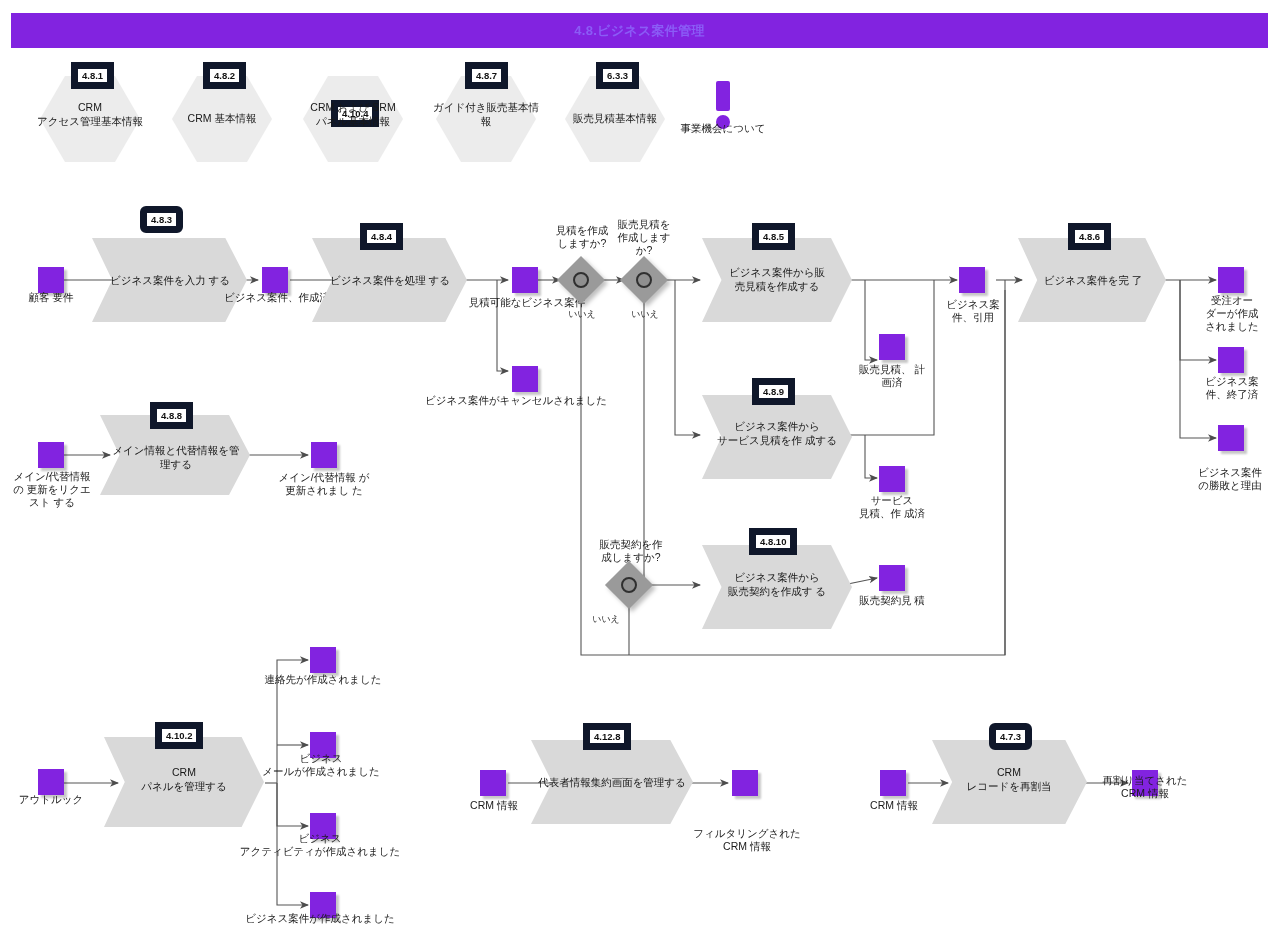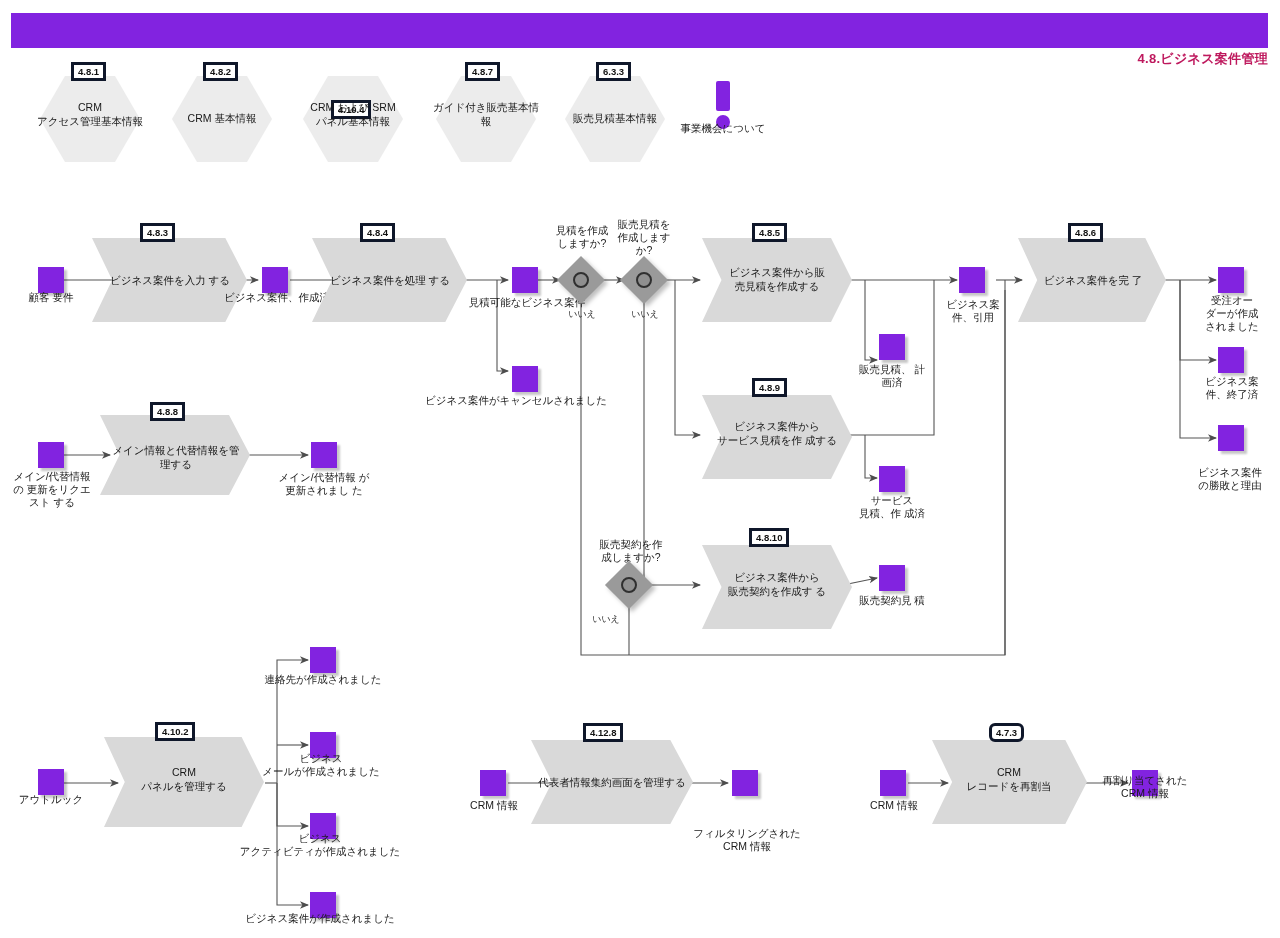--- a/index.html
+++ b/index.html
@@ -20,26 +20,25 @@
     position:absolute;
     left:11px; top:13px;
     width:1257px; height:35px;
     background:var(--accent,#8223e0);
   }
   .header-title{
     position:absolute;
     left:11px; top:13px;
     width:1257px; height:35px;
     line-height:35px;
-    text-align:right;
-    color:#be185d;
+    text-align:center;
+    color:#8b5cf6;
     font-size:13px;
     font-weight:bold;
     letter-spacing:.3px;
-    margin-top:28px;
   }
   
   .lbl{
     position:absolute;
     font-size:10.5px;
     color:#1a1a1a;
     text-align:center;
     line-height:13px;
     white-space:pre-line;
     pointer-events:none;
@@ -73,21 +72,21 @@
     text-align:center;
     font-size:10.5px;
     line-height:14px;
     color:#161616;
     white-space:pre-line;
   }
   
   .code{
     position:absolute;
     background:#ffffff;
-    border:3px solid #0f172a;
+    border:7px solid #0f172a;
     font-size:9.5px;
     font-weight:bold;
     color:#111;
     padding:1px 4px 1px 4px;
     line-height:11px;
     white-space:nowrap;
   }
   
   .sq{
     position:absolute;
@@ -217,21 +216,21 @@
   <div class="excl" style="left:710px;top:81px;width:26px;height:50px;">
     <div class="bar"></div>
       <div class="dot"></div>
   </div>
   <div class="lbl" style="left:660px;top:122px;width:126px;">事業機会について</div>
 
   <div class="sq" style="left:38px;top:267px;"></div>
   <div class="lbl" style="left:6px;top:291px;width:90px;">顧客 要件</div>
 
   <div class="chev" style="left: 92px; top: 238px; width: 155px; height: 84px; background: rgb(217, 217, 217);"></div>
-  <div class="code" style="left:140px;top:223px;">4.8.3</div>
+  <div class="code" style="left:140px;top:206px;border-radius:6px;">4.8.3</div>
   <div class="chev-txt" style="left:95px;top:273px;width:150px;">ビジネス案件を入力 する</div>
 
   <div class="sq" style="left:262px;top:267px;"></div>
   <div class="lbl" style="left:202px;top:291px;width:150px;">ビジネス案件、作成済</div>
 
   <div class="chev" style="left: 312px; top: 238px; width: 155px; height: 84px; background: rgb(217, 217, 217);"></div>
   <div class="code" style="left:360px;top:223px;">4.8.4</div>
   <div class="chev-txt" style="left:315px;top:273px;width:150px;">ビジネス案件を処理 する</div>
 
   <div class="sq" style="left:512px;top:267px;"></div>

